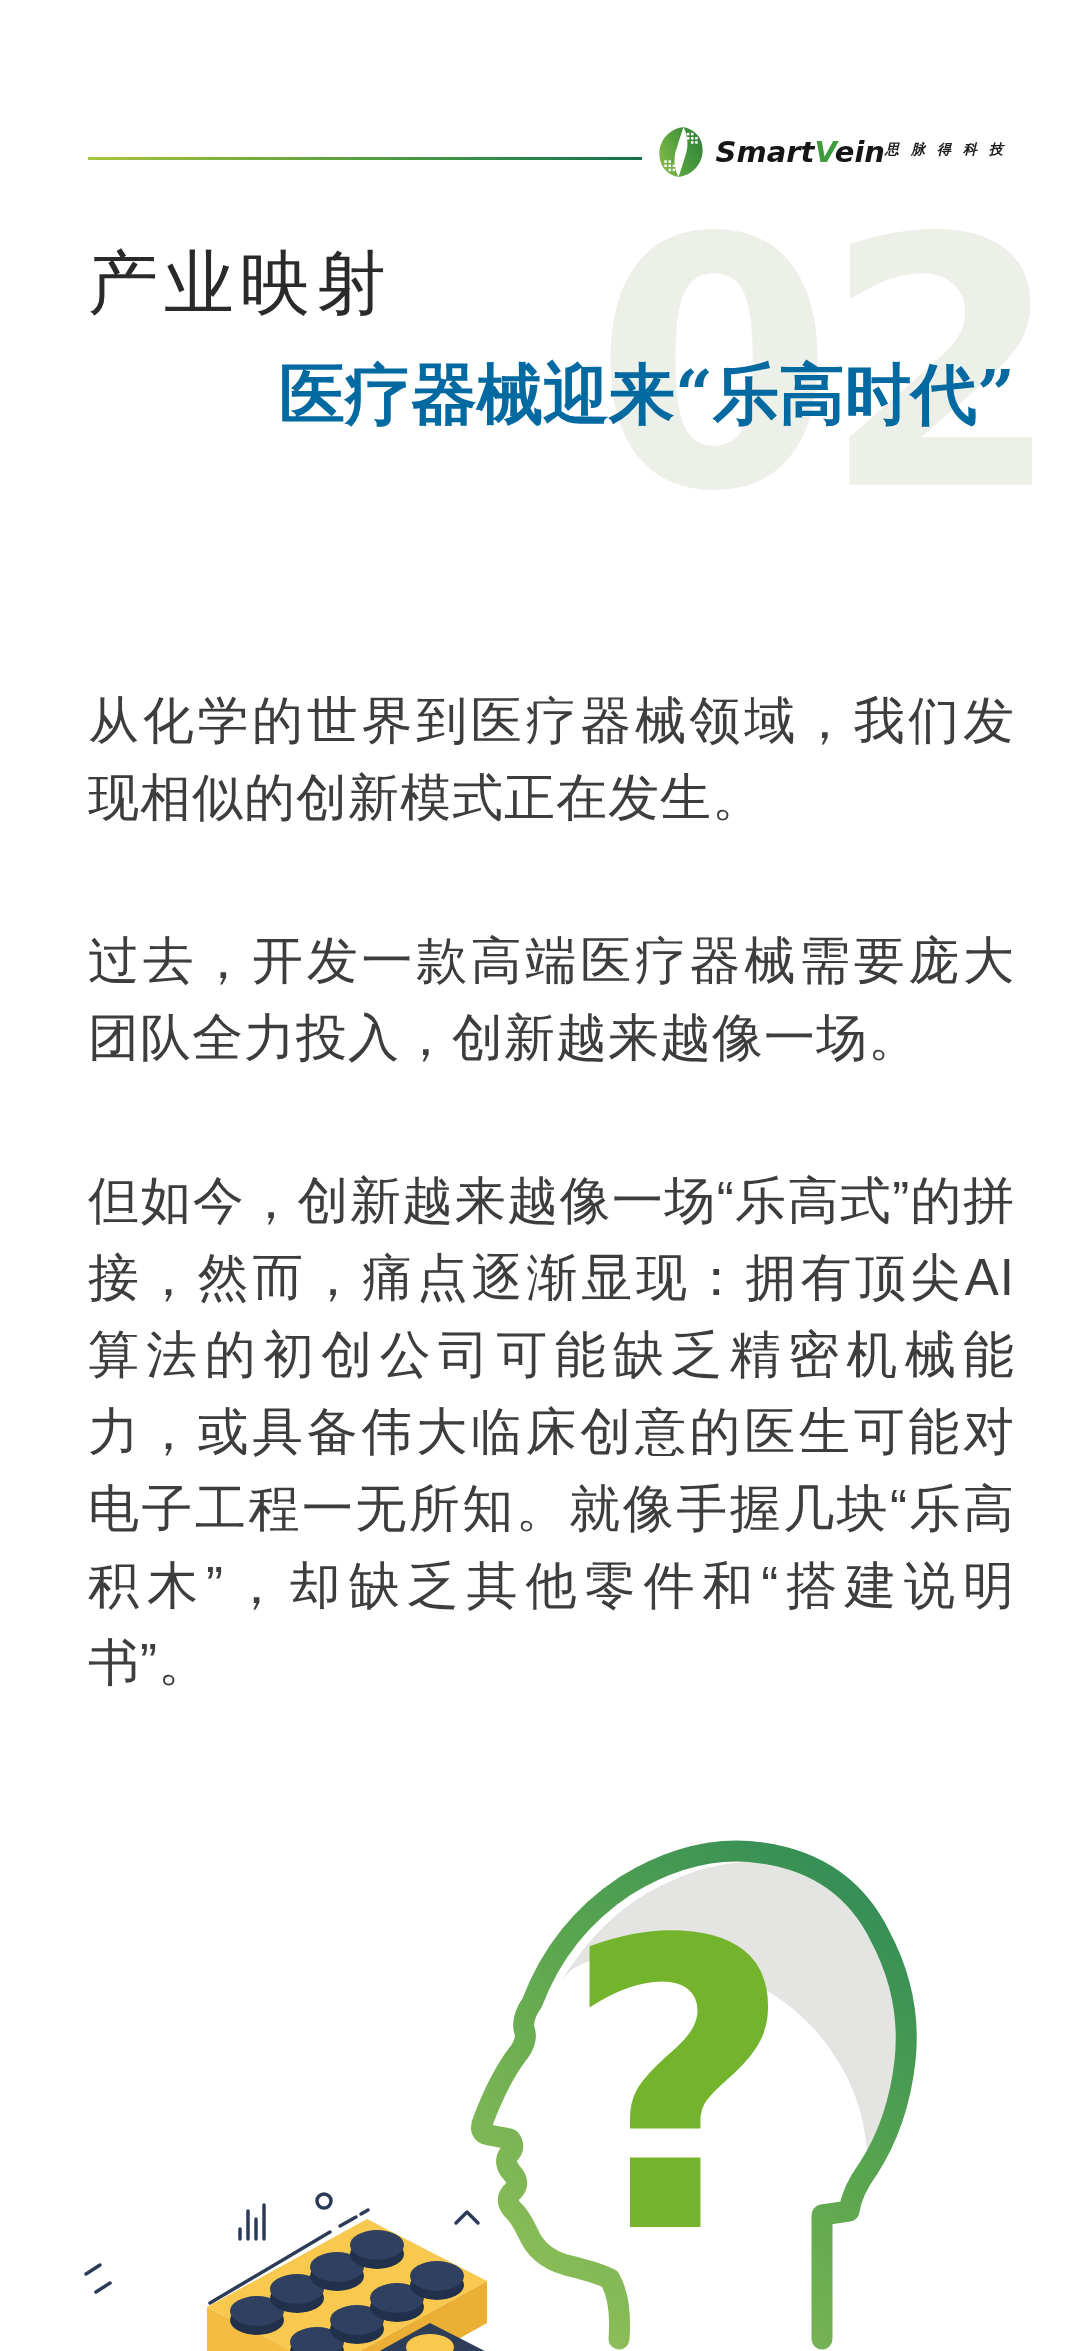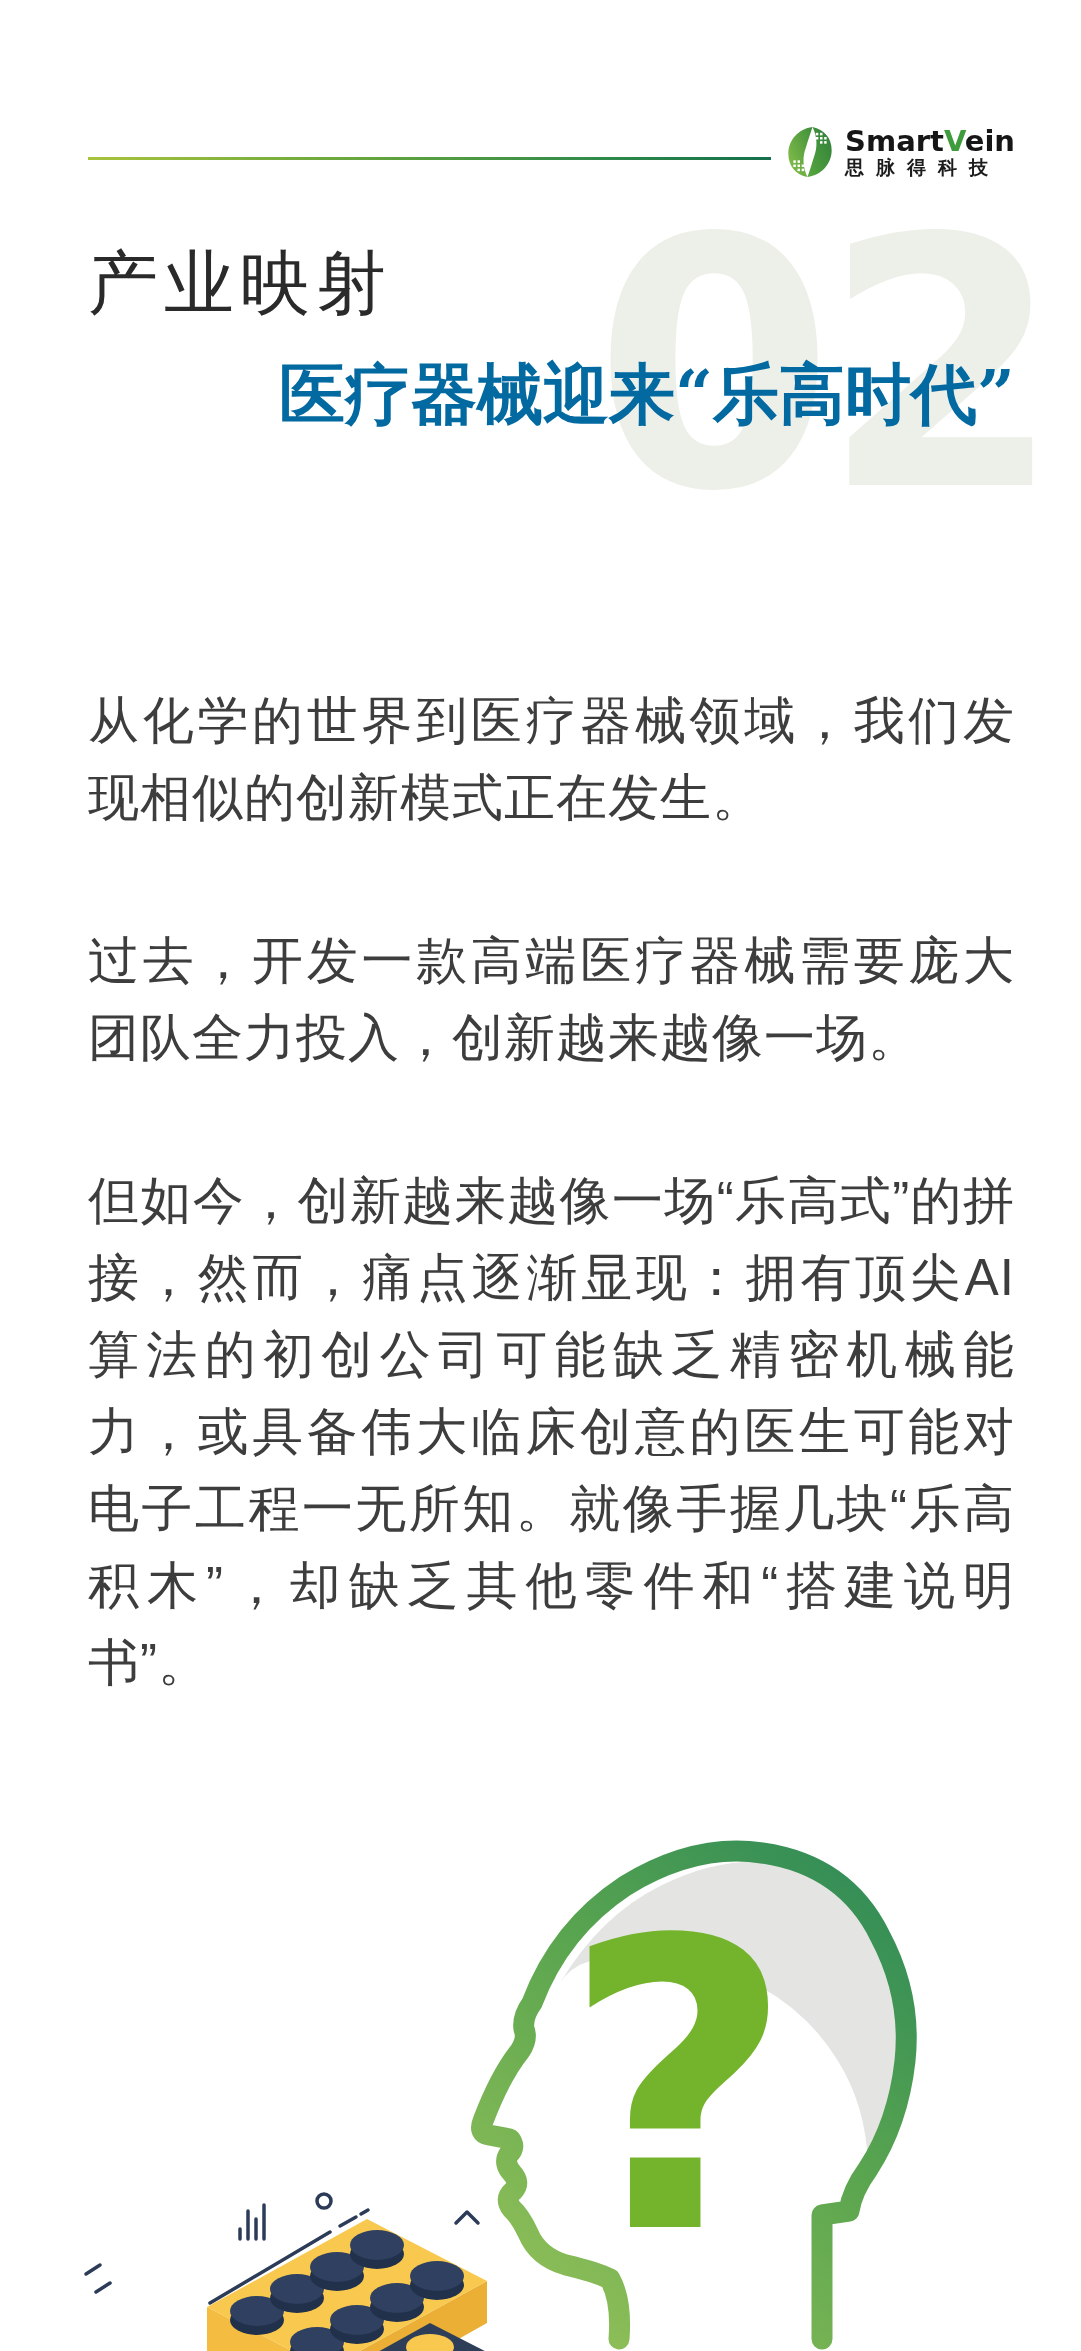--- a/index.html
+++ b/index.html
@@ -17,28 +17,28 @@
     display:flex;align-items:flex-start;
     margin-top:124px;
     gap:14px;
   }
   .header-rule{
     flex:1 1 auto;height:3px;margin-top:33px;
     background:linear-gradient(90deg,#a9c33c 0%,#5ea23f 45%,#2f8a4a 75%,#156f4b 100%);
   }
   .logo{display:flex;align-items:center;gap:10px;flex:0 0 auto;}
   .logo-icon{width:50px;height:56px;display:block;}
-  .logo-texts{display:flex;flex-direction:column;}
+  .logo-texts{display:flex;flex-direction:row;font-style:italic;}
   .logo-brand{
     font-family:"DejaVu Sans","Liberation Sans",sans-serif;
     font-weight:bold;font-size:29px;line-height:30px;color:#161616;letter-spacing:0px;
   }
   .logo-brand .v-accent{color:#3f9c3c;}
   .logo-cn{
-    font-size:19px;line-height:22px;color:#1c1c1c;font-weight:bold;
+    font-size:14px;line-height:22px;color:#1c1c1c;font-weight:bold;
     letter-spacing:12px;margin-top:1px;white-space:nowrap;
   }
 
   
   .hero{position:relative;margin-top:66px;min-height:310px;}
   .watermark{
     position:absolute;top:-8px;left:506px;
     font-family:"DejaVu Sans","Liberation Sans",sans-serif;
     font-weight:800;font-size:345px;line-height:0.74;
     letter-spacing:-12px;color:#edefe9;z-index:0;user-select:none;

